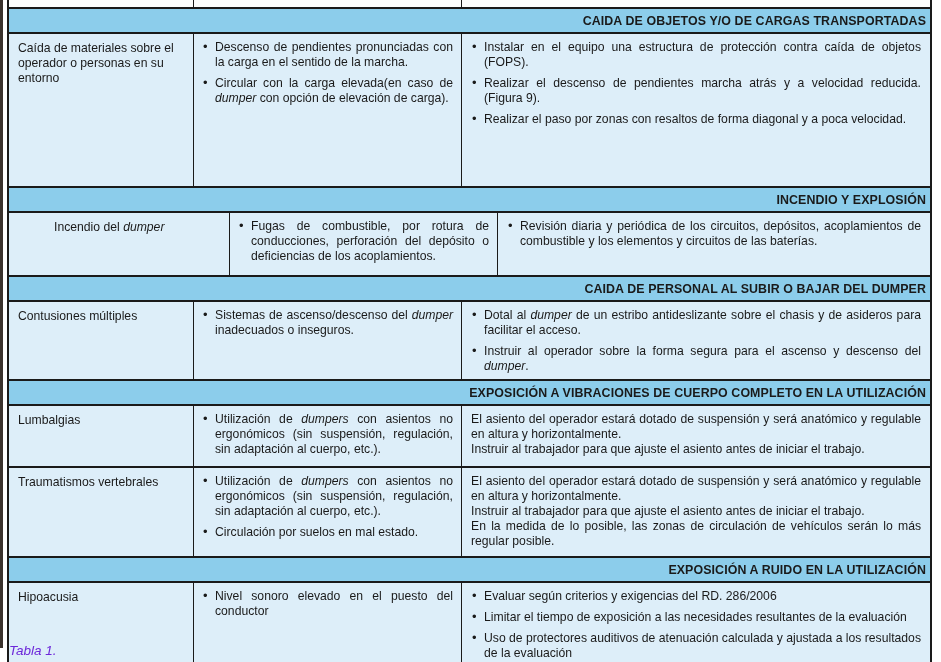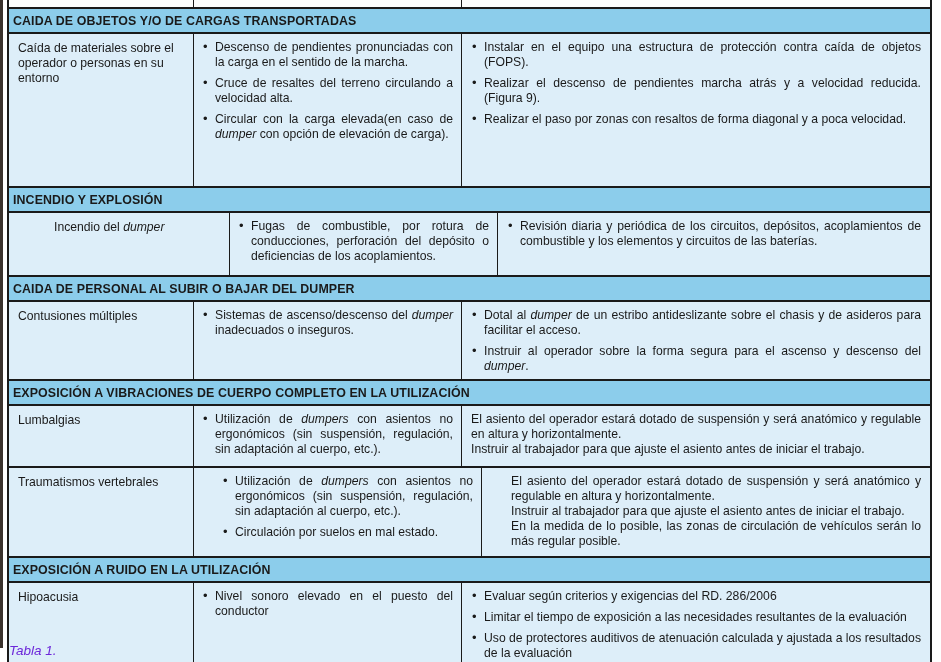--- a/index.html
+++ b/index.html
@@ -32,21 +32,21 @@
   .cell { box-sizing: border-box; background: #ddeef9; font-size: 12.2px; line-height: 15px; }
   .c1 { width: 185px; border-right: 1.5px solid #1a1a1a; padding: 7px 10px 4px 9px; }
   .c2 { width: 268px; border-right: 1.5px solid #1a1a1a; padding: 6px 8px 5px 8px; }
   .c3 { flex: 1; padding: 6px 9px 5px 9px; }
 
   .sliver { border-bottom: 2px solid #1a1a1a; }
   .sliver .cell { background: #fdfefe; height: 7px; padding: 0; }
 
   .section-header {
     background: #8ccdeb;
-    text-align: left;
+    text-align: right;
     font-weight: bold;
     font-size: 12.4px;
     padding: 5px 4px 4px 4px;
     border-bottom: 2px solid #1a1a1a;
     letter-spacing: 0.1px;
   }
 
   .bullet {
     position: relative;
     padding-left: 13px;
@@ -68,42 +68,41 @@
     font-style: italic;
     font-size: 13.5px;
     color: #6d28d9;
   }
 
   
   .r1 { min-height: 152px; }
   .r2 { min-height: 62px; padding-left: 36px; }
   .r3 { min-height: 61px; }
   .r4 { min-height: 60px; }
-  .r5 { min-height: 88px; gap: 20px; }
+  .r5 { min-height: 88px; }
   .r6 { min-height: 78px; }
 </style>
 </head>
 <body>
 
 <div class="scan-edge"></div>
 
 <div class="tbl">
 
   <div class="row sliver">
     <div class="cell c1"></div>
     <div class="cell c2"></div>
     <div class="cell c3"></div>
   </div>
 
   <div class="section-header">CAIDA DE OBJETOS Y/O DE CARGAS TRANSPORTADAS</div>
   <div class="row r1">
     <div class="cell c1 leaf">Caída de materiales sobre el operador o personas en su entorno</div>
     <div class="cell c2">
         <div class="bullet leaf">Descenso de pendientes pronunciadas con la carga en el sentido de la marcha.</div>
-        <div class="bullet leaf">Cruce de resaltes del terreno circulando a velocidad alta.</div>
         <div class="bullet leaf">Circular con la carga elevada(en caso de <i>dumper</i> con opción de elevación de carga).</div>
       </div>
     <div class="cell c3">
         <div class="bullet leaf">Instalar en el equipo una estructura de protección contra caída de objetos (FOPS).</div>
         <div class="bullet leaf">Realizar el descenso de pendientes marcha atrás y a velocidad reducida. (Figura 9).</div>
         <div class="bullet leaf">Realizar el paso por zonas con resaltos de forma diagonal y a poca velocidad.</div>
       </div>
   </div>
 
   <div class="section-header">INCENDIO Y EXPLOSIÓN</div>

